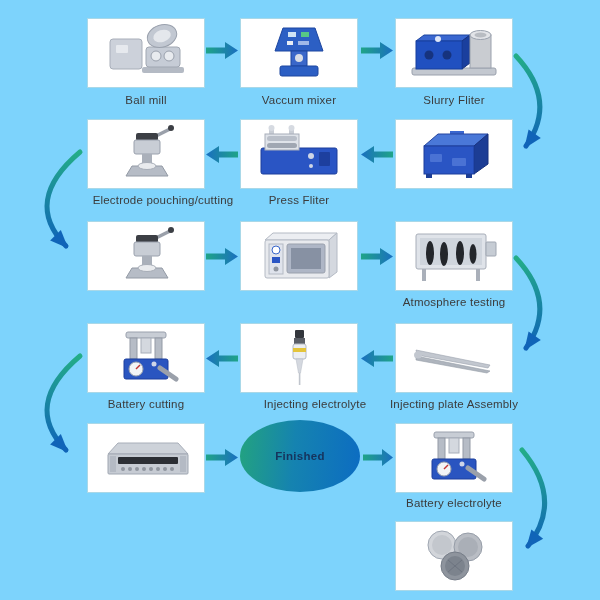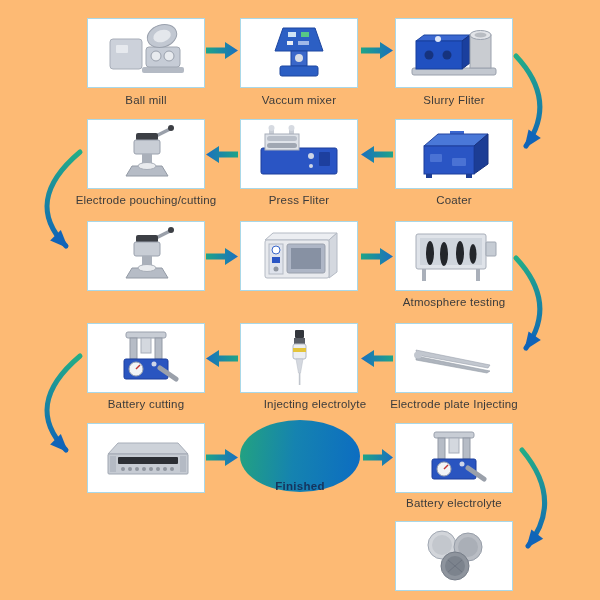--- a/index.html
+++ b/index.html
@@ -1,35 +1,35 @@
 <!DOCTYPE html>
 <html><head>
 <meta charset="utf-8">
 <style>
   html,body{margin:0;padding:0;background:#fff;}
   .canvas{
-    position:relative;width:600px;height:600px;background:#fdba74;
+    position:relative;width:600px;height:600px;background:#7dd3fc;
     font-family:"Liberation Sans",sans-serif;overflow:hidden;
   }
   .box{
     position:absolute;width:118px;height:70px;background:#ffffff;
     border:1px solid #a9d8e8;box-sizing:border-box;
     display:flex;align-items:center;justify-content:center;
   }
   .box svg{width:104px;height:60px;display:block;}
   .lbl{
     position:absolute;width:170px;text-align:center;
     font-size:11.5px;line-height:14px;color:#3b3b3b;letter-spacing:.2px;
     white-space:nowrap;
   }
   .blob{
     position:absolute;left:240px;top:420px;width:120px;height:72px;
     border-radius:50%;
     background:linear-gradient(95deg,#23a37f 0%,#1583b0 45%,#0c6cc2 100%);
-    display:flex;align-items:flex-end;justify-content:center;
+    display:flex;align-items:center;justify-content:center;
     font-size:11.5px;font-weight:bold;color:#16335c;letter-spacing:.3px;
   }
   #arrows{position:absolute;left:0;top:0;pointer-events:none;}
 </style>
 </head>
 <body>
 
 <div class="canvas">
 
   <div class="box" style="left:87px;top:18px">
@@ -80,21 +80,21 @@
     <svg viewBox="0 0 100 60">
       <line x1="56" y1="14" x2="74" y2="5" stroke="#9aa0aa" stroke-width="3.5"></line>
       <circle cx="75" cy="4" r="3" fill="#3c3f45"></circle>
       <rect x="40" y="9" width="22" height="8" rx="2" fill="#3c3f45"></rect>
       <rect x="38" y="16" width="26" height="14" rx="2" fill="#c8cdd5" stroke="#9aa1ad"></rect>
       <rect x="46" y="30" width="10" height="11" fill="#aab0ba"></rect>
       <polygon points="30,52 72,52 66,42 36,42" fill="#b6bcc6" stroke="#939aa5"></polygon>
       <ellipse cx="51" cy="42" rx="9" ry="3.5" fill="#e9ebee" stroke="#a7adb7"></ellipse>
     </svg>
   </div>
-  <div class="lbl" style="left:61px;top:193px">Electrode pouching/cutting</div>
+  <div class="lbl" style="left:78px;top:193px">Electrode pouching/cutting</div>
 
   <div class="box" style="left:240px;top:119px">
     <svg viewBox="0 0 100 60">
       <rect x="20" y="4" width="5" height="8" fill="#c8cdd5"></rect>
         <circle cx="22.5" cy="4" r="3" fill="#d6dae1"></circle>
       <rect x="40" y="4" width="5" height="8" fill="#c8cdd5"></rect>
         <circle cx="42.5" cy="4" r="3" fill="#d6dae1"></circle>
       <rect x="12" y="24" width="76" height="26" rx="2" fill="#2a55c4" stroke="#1c3f9c"></rect>
       <rect x="16" y="10" width="34" height="16" fill="#dfe3e9" stroke="#a8aeb9"></rect>
       <rect x="18" y="12" width="30" height="5" rx="2.5" fill="#b9bfc9"></rect>
@@ -111,21 +111,20 @@
       <rect x="46" y="7" width="14" height="7" fill="#3a67cf"></rect>
       <polygon points="20,22 34,10 84,10 70,22" fill="#4a78d8" stroke="#24459f"></polygon>
       <polygon points="70,22 84,10 84,40 70,50" fill="#1c3d95" stroke="#16307c"></polygon>
       <rect x="20" y="22" width="50" height="28" fill="#2a55c4" stroke="#1c3f9c"></rect>
       <rect x="26" y="30" width="12" height="8" rx="1" fill="#4a72d4"></rect>
       <rect x="48" y="34" width="14" height="8" rx="1" fill="#4a72d4"></rect>
       <rect x="22" y="50" width="6" height="4" fill="#1c3d95"></rect>
       <rect x="62" y="50" width="6" height="4" fill="#1c3d95"></rect>
     </svg>
   </div>
-  <div class="lbl" style="left:369px;top:193px">Coater</div>
 
   <div class="box" style="left:87px;top:221px">
     <svg viewBox="0 0 100 60">
       <line x1="56" y1="14" x2="74" y2="5" stroke="#9aa0aa" stroke-width="3.5"></line>
       <circle cx="75" cy="4" r="3" fill="#3c3f45"></circle>
       <rect x="40" y="9" width="22" height="8" rx="2" fill="#3c3f45"></rect>
       <rect x="38" y="16" width="26" height="14" rx="2" fill="#c8cdd5" stroke="#9aa1ad"></rect>
       <rect x="46" y="30" width="10" height="11" fill="#aab0ba"></rect>
       <polygon points="30,52 72,52 66,42 36,42" fill="#b6bcc6" stroke="#939aa5"></polygon>
       <ellipse cx="51" cy="42" rx="9" ry="3.5" fill="#e9ebee" stroke="#a7adb7"></ellipse>
@@ -188,21 +187,21 @@
   </div>
   <div class="lbl" style="left:230px;top:397px">Injecting electrolyte</div>
 
   <div class="box" style="left:395px;top:323px">
     <svg viewBox="0 0 100 60">
       <polygon points="12,22 86,37 84,40 13,27" fill="#c2c7cf" stroke="#9aa1ad" stroke-width="0.6"></polygon>
       <polygon points="12,28 86,43 83,45 12,32" fill="#aeb4bd" stroke="#969da8" stroke-width="0.6"></polygon>
       <ellipse cx="14" cy="27" rx="4" ry="3.5" fill="#c2c7cf"></ellipse>
     </svg>
   </div>
-  <div class="lbl" style="left:369px;top:397px">Electrode  plate Injecting</div>
+  <div class="lbl" style="left:369px;top:397px">Injecting  plate Assembly</div>
 
   <div class="box" style="left:87px;top:423px">
     <svg viewBox="0 0 100 60">
       <polygon points="12,26 22,15 82,15 92,26" fill="#cdd2d9" stroke="#a8aeb9"></polygon>
       <rect x="12" y="26" width="80" height="20" rx="1" fill="#c6cbd3" stroke="#a0a7b2"></rect>
       <rect x="14" y="28" width="6" height="16" fill="#b4bac4"></rect>
       <rect x="84" y="28" width="6" height="16" fill="#b4bac4"></rect>
       <rect x="22" y="29" width="60" height="7" rx="1" fill="#2b2e34"></rect>
       <circle cx="27" cy="41" r="2" fill="#8f959f"></circle>
         <circle cx="34" cy="41" r="2" fill="#8f959f"></circle>

